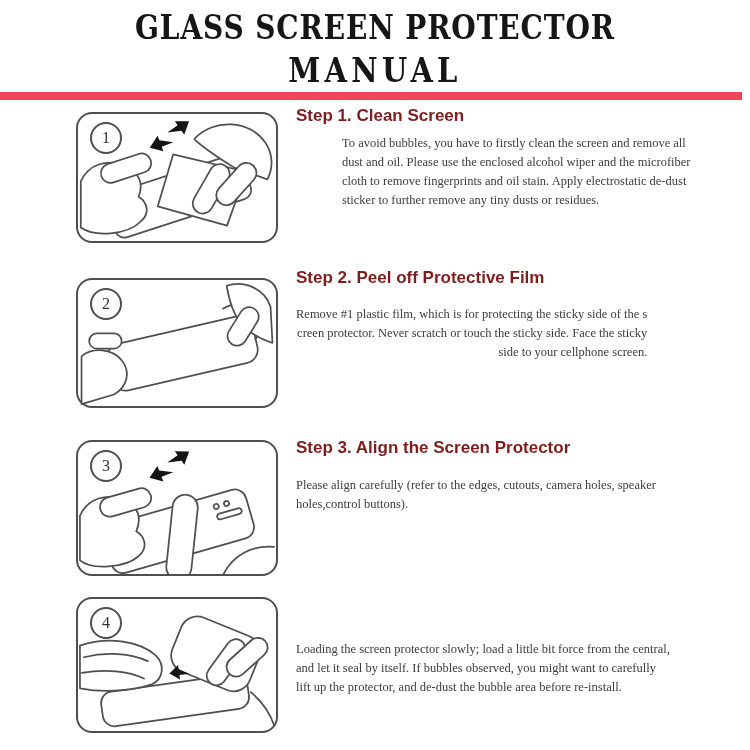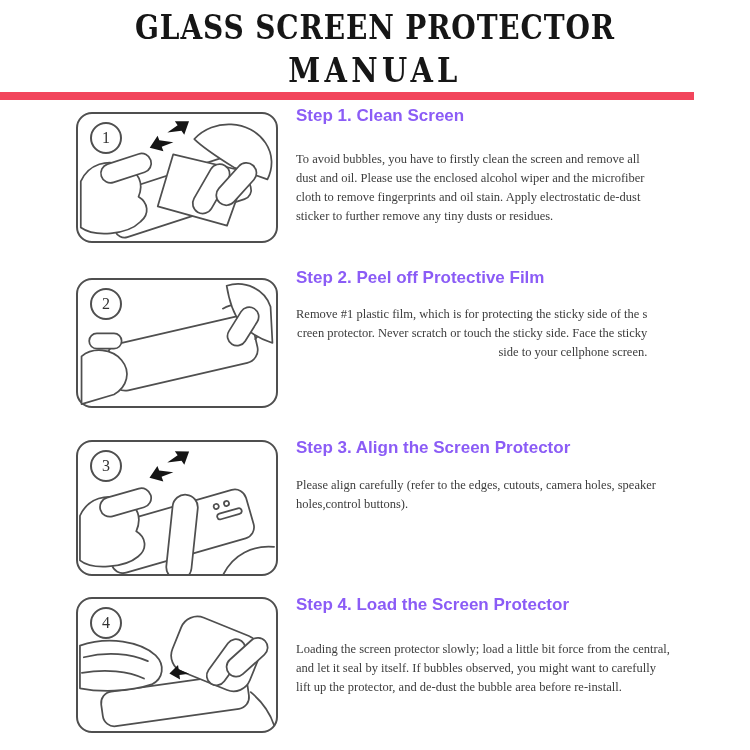--- a/index.html
+++ b/index.html
@@ -1,17 +1,17 @@
 <!DOCTYPE html>
 <html><head>
 <meta charset="utf-8">
 <style>
   html,body{margin:0;padding:0;background:#ffffff;}
   #page{position:relative;width:694px;height:750px;background:#ffffff;overflow:hidden;
-        font-family:"Liberation Sans",sans-serif;}
+        font-family:"Liberation Sans",sans-serif;padding-left:48px;}
 
   .title-line{position:absolute;left:0;width:750px;text-align:center;
 ryer        font-family:"DejaVu Serif",serif;font-weight:bold;color:#161616;
         transform:scaleX(0.85);}
   #title-1{top:8px;font-size:33px;letter-spacing:1px;transform:scaleX(0.85);}
   #title-2{top:50px;font-size:34px;letter-spacing:5px;transform:scaleX(0.85);}
   .title-line{font-family:"DejaVu Serif",serif;font-weight:bold;position:absolute;left:0;width:750px;text-align:center;color:#161616;}
 
   #divider{position:absolute;left:0;top:92px;width:750px;height:8px;background:#f2455c;}
 
@@ -22,26 +22,26 @@
   #panel-3{top:440px;height:136px;}
   #panel-4{top:597px;height:136px;}
 
   .badge{position:absolute;left:12px;top:8px;width:28px;height:28px;
          border:2px solid #4f4f4f;border-radius:50%;display:flex;align-items:center;
          justify-content:center;font-family:"Liberation Serif",serif;font-size:16px;
          color:#333;background:#fff;z-index:3;}
   .art{position:absolute;left:0;top:0;width:100%;height:100%;}
 
   .step-heading{position:absolute;left:296px;font-size:17px;font-weight:bold;
-         color:#8b5cf6;font-family:"Liberation Sans",sans-serif;line-height:24px;}
+         color:#7f1d1d;font-family:"Liberation Sans",sans-serif;line-height:24px;}
   #heading-1{top:104px;} #heading-2{top:266px;} #heading-3{top:436px;} #heading-4{top:593px;}
 
   .step-body{position:absolute;left:296px;font-size:12.5px;color:#3c3c3c;
          font-family:"Liberation Serif",serif;line-height:19px;white-space:pre;}
-  #body-1{top:150px;} #body-2{top:305px;text-align:right;} #body-3{top:476px;} #body-4{top:623px;margin-top:17px;}
+  #body-1{top:134px;margin-left:46px;} #body-2{top:305px;text-align:right;} #body-3{top:476px;} #body-4{top:623px;margin-top:17px;}
 </style>
 </head>
 <body>
 
 <div id="page">
 
   <div class="title-line" id="title-1">GLASS SCREEN PROTECTOR</div>
   <div class="title-line" id="title-2">MANUAL</div>
 
   <div id="divider"></div>
@@ -178,18 +178,17 @@
 
   <div class="step-heading" id="heading-2">Step 2. Peel off Protective Film</div>
   <div class="step-body" id="body-2">Remove #1 plastic film, which is for protecting the sticky side of the s
 creen protector. Never scratch or touch the sticky side. Face the sticky
 side to your cellphone screen.</div>
 
   <div class="step-heading" id="heading-3">Step 3. Align the Screen Protector</div>
   <div class="step-body" id="body-3">Please align carefully (refer to the edges, cutouts, camera holes, speaker
 holes,control buttons).</div>
 
-  <div class="step-heading" id="heading-4">Step 4. Load the Screen Protector</div>
   <div class="step-body" id="body-4">Loading the screen protector slowly; load a little bit force from the central,
 and let it seal by itself. If bubbles observed, you might want to carefully
 lift up the protector, and de-dust the bubble area before re-install.</div>
 
 </div>
 
 </body></html>

